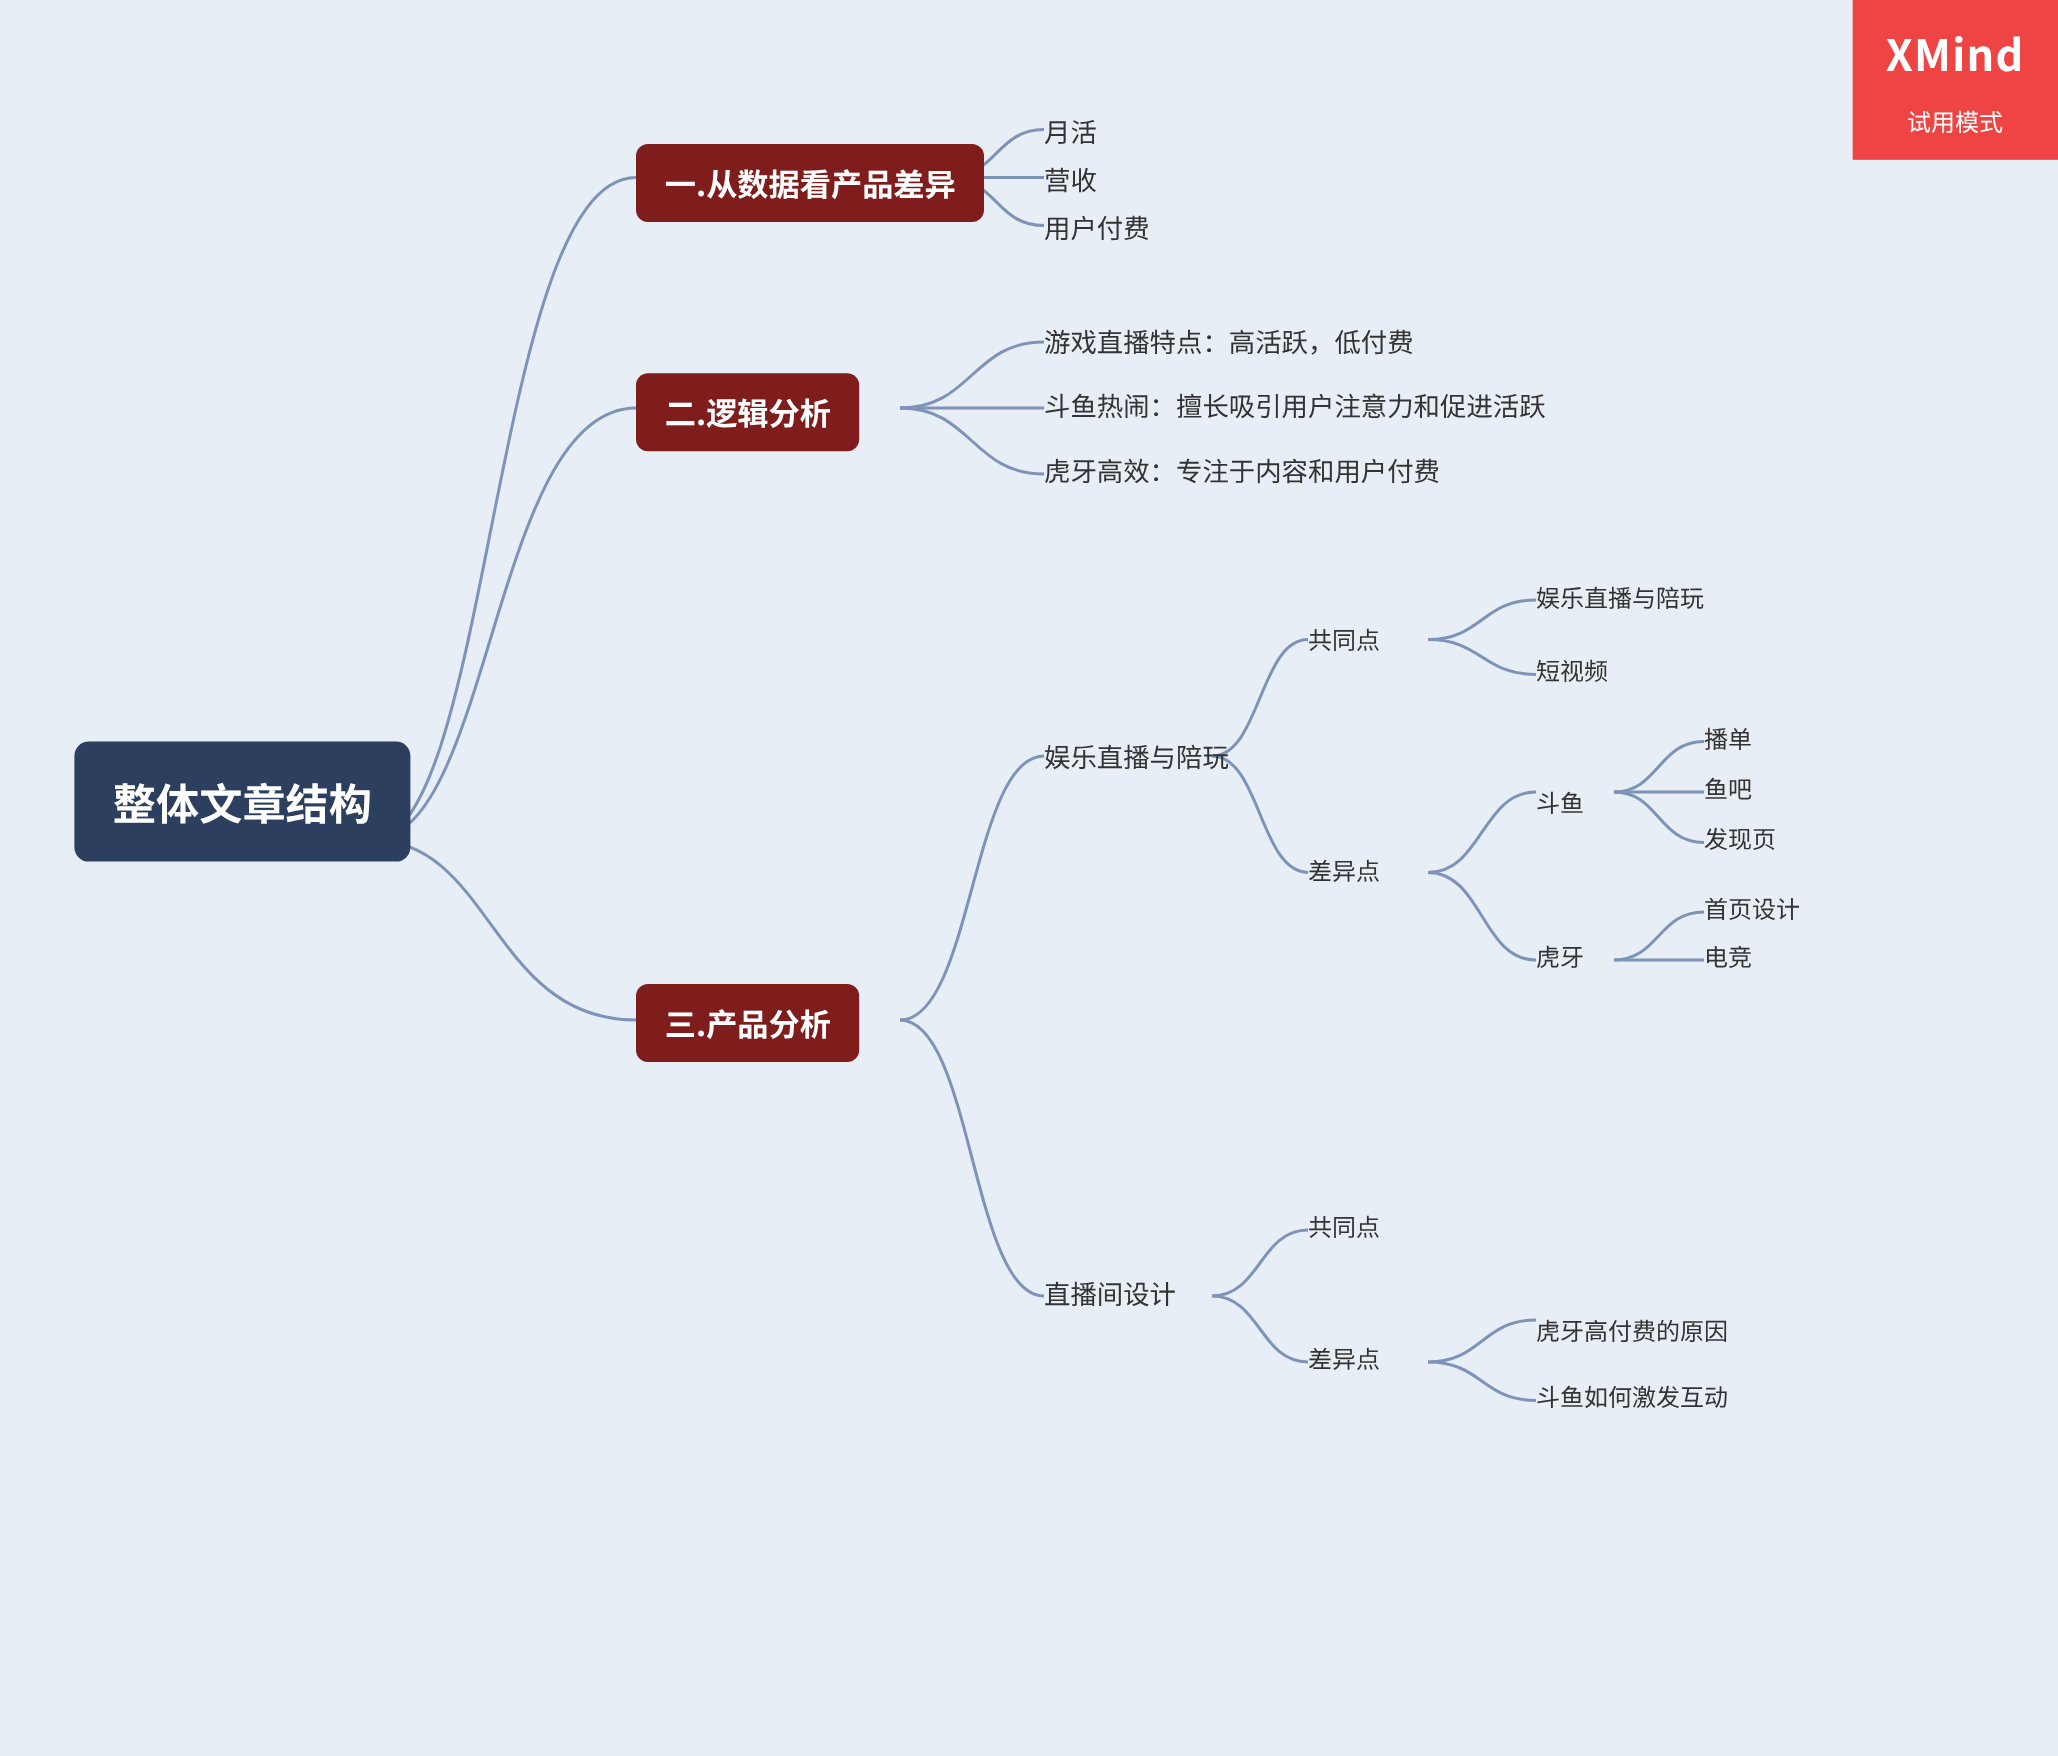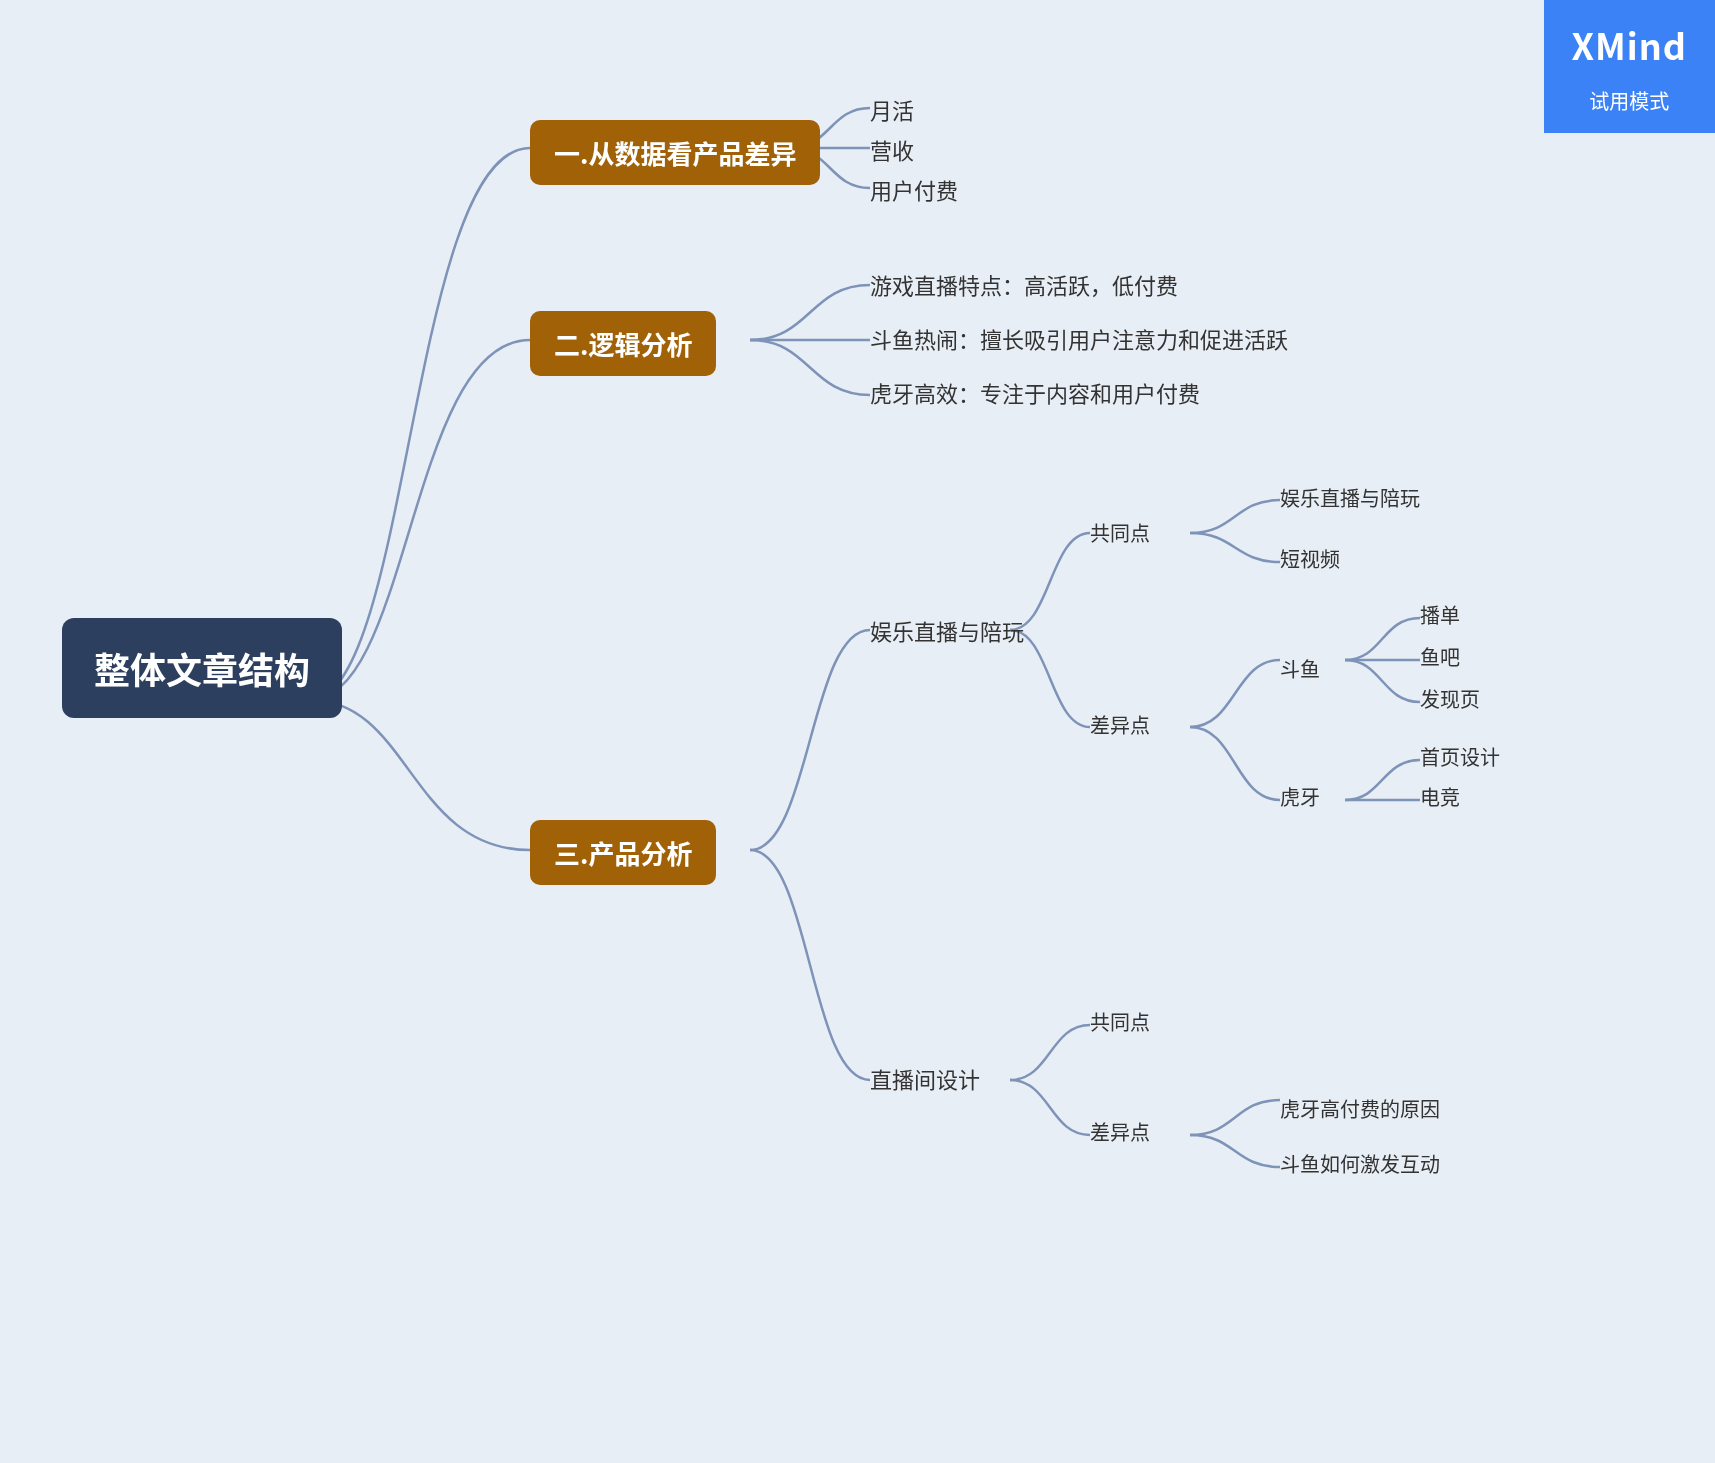--- a/index.html
+++ b/index.html
@@ -9,21 +9,21 @@
       width: 1715px;
       min-height: 1463px;
       position: relative;
       overflow: hidden;
     }
 
     .xmind-badge {
       position: absolute;
       top: 0;
       right: 0;
-      background: #3b82f6;
+      background: #ef4444;
       color: white;
       padding: 18px 28px;
       text-align: center;
       z-index: 100;
     }
     .xmind-badge .brand {
       font-size: 36px;
       font-weight: 700;
       letter-spacing: 1px;
     }
@@ -46,21 +46,21 @@
       font-size: 36px;
       font-weight: 700;
       white-space: nowrap;
       z-index: 10;
       top: 700px;
     }
 
     
     .l1-node {
       position: absolute;
-      background: #a16207;
+      background: #7f1d1d;
       color: white;
       border-radius: 10px;
       padding: 14px 24px;
       font-size: 26px;
       font-weight: 600;
       white-space: nowrap;
       z-index: 10;
     }
 
     

